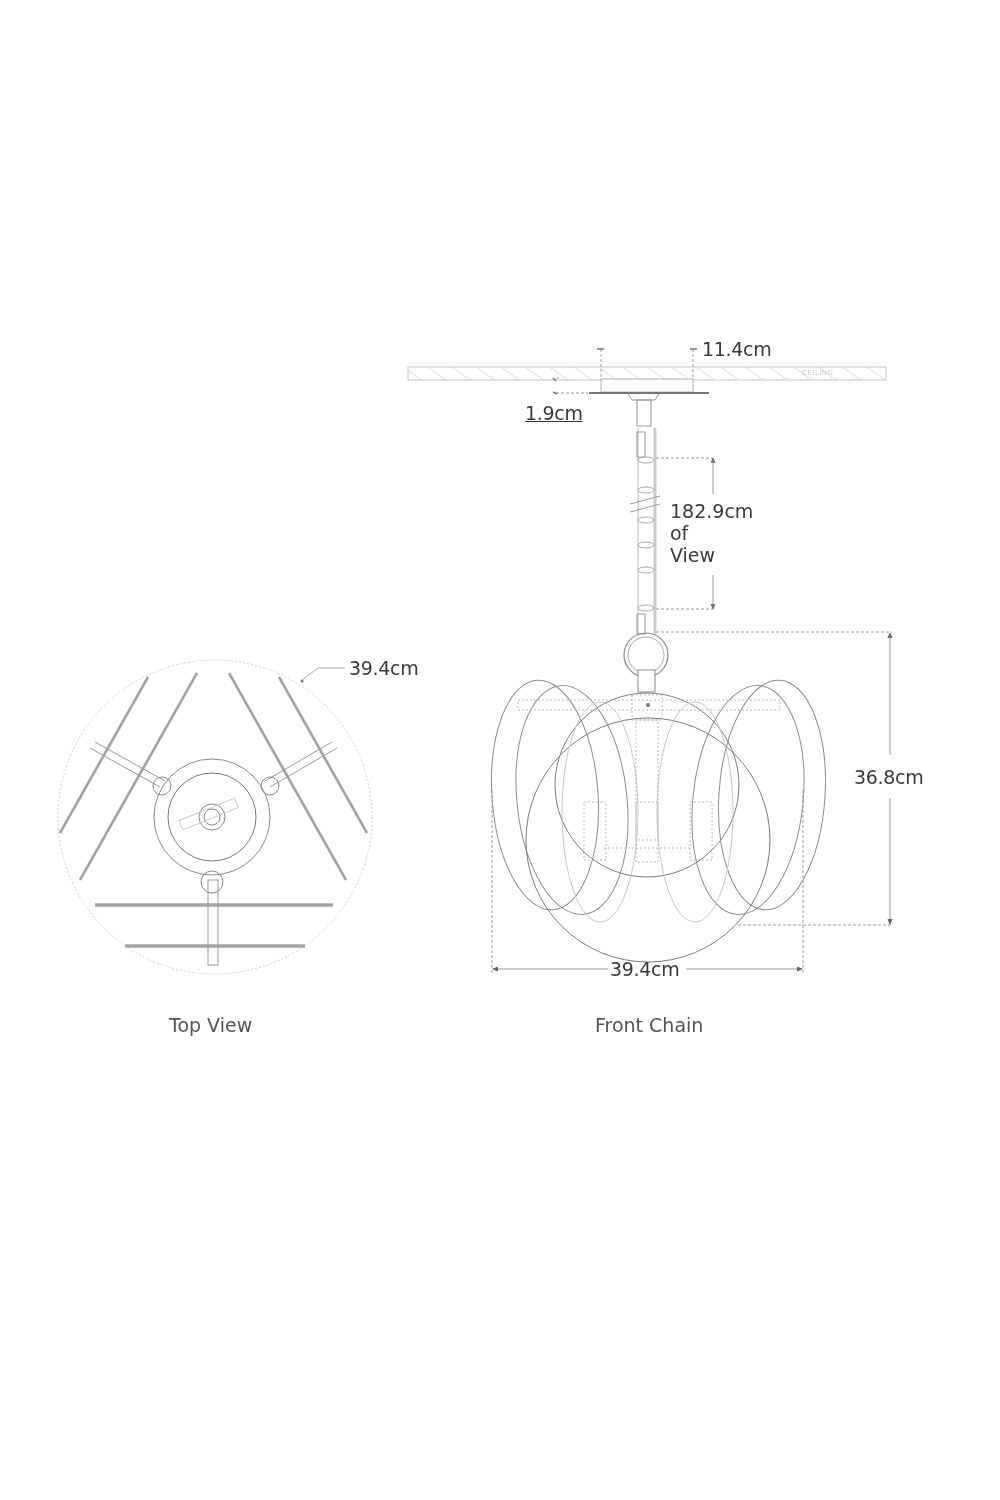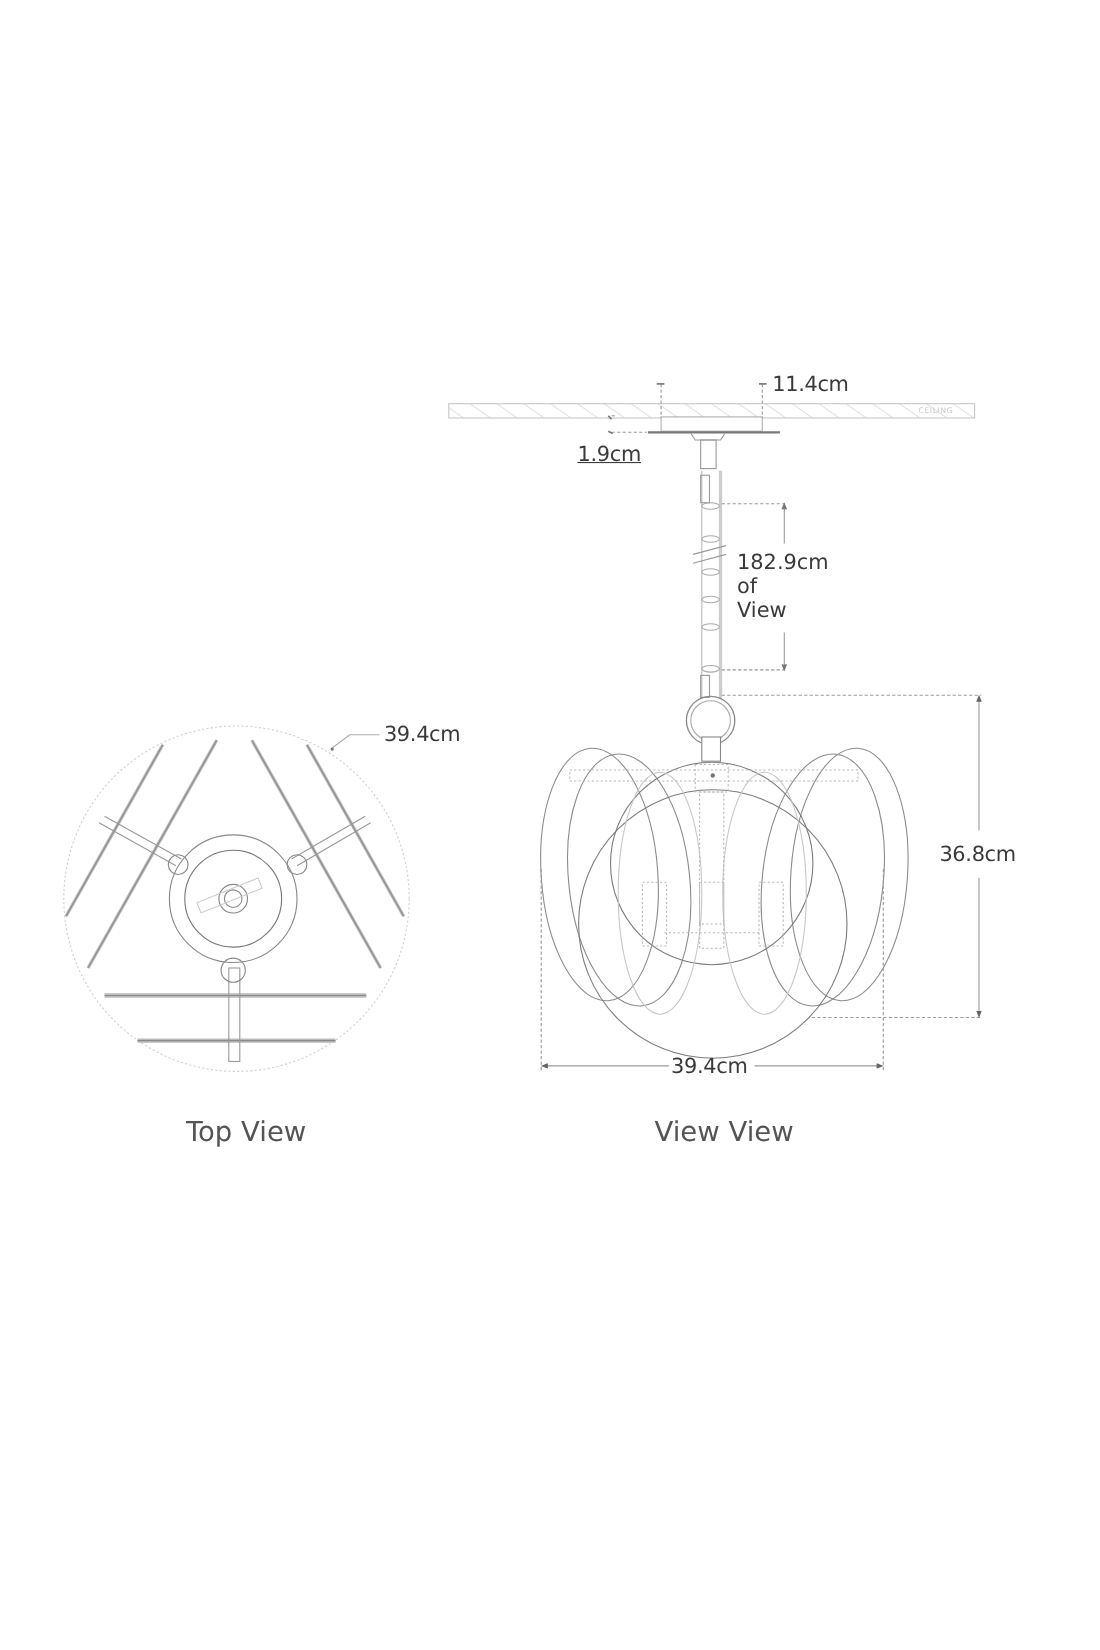--- a/index.html
+++ b/index.html
@@ -1,21 +1,21 @@
 <!DOCTYPE html>
 <html><head>
 <meta charset="utf-8">
 <style>
   html, body { margin: 0; padding: 0; background: #ffffff; }
   body { width: 1000px; height: 1500px; position: relative; overflow: hidden;
          font-family: "DejaVu Sans", sans-serif; color: #444; }
   svg { position: absolute; left: 0; top: 0; }
   .lbl { position: absolute; font-size: 19px; color: #3a3a3a; white-space: nowrap; line-height: 1; letter-spacing: -0.3px; }
-  .cap { position: absolute; font-size: 25px; color: #555; white-space: nowrap; line-height: 1; }
-  .tiny { position: absolute; font-size: 7px; color: #c8c8c8; letter-spacing: 0.5px; line-height: 1; margin-left: 33px; }
+  .cap { position: absolute; font-size: 19px; color: #555; white-space: nowrap; line-height: 1; }
+  .tiny { position: absolute; font-size: 7px; color: #c8c8c8; letter-spacing: 0.5px; line-height: 1; }
   .chain-lbl { position: absolute; font-size: 19px; color: #3a3a3a; text-align: left; line-height: 22px; }
 </style>
 </head>
 <body>
 
 <svg width="1000" height="1500" viewBox="0 0 1000 1500">
   <defs>
     <pattern id="hatch" width="14" height="14" patternUnits="userSpaceOnUse" patternTransform="rotate(-55)">
       <line x1="0" y1="0" x2="0" y2="14" stroke="#c4c4c4" stroke-width="1"></line>
     </pattern>
@@ -165,13 +165,13 @@
   <div>of</div>
   <div>View</div>
 </div>
 
 <div class="lbl" style="left:854px; top:768px;">36.8cm</div>
 <div class="lbl" style="left:610px; top:960px;">39.4cm</div>
 
 <div class="lbl" style="left:349px; top:659px;">39.4cm</div>
 
 <div class="cap" style="left:169px; top:1016px;">Top View</div>
-<div class="cap" style="left:595px; top:1016px;">View View</div>
+<div class="cap" style="left:595px; top:1016px;">Front Chain</div>
 
 </body></html>

